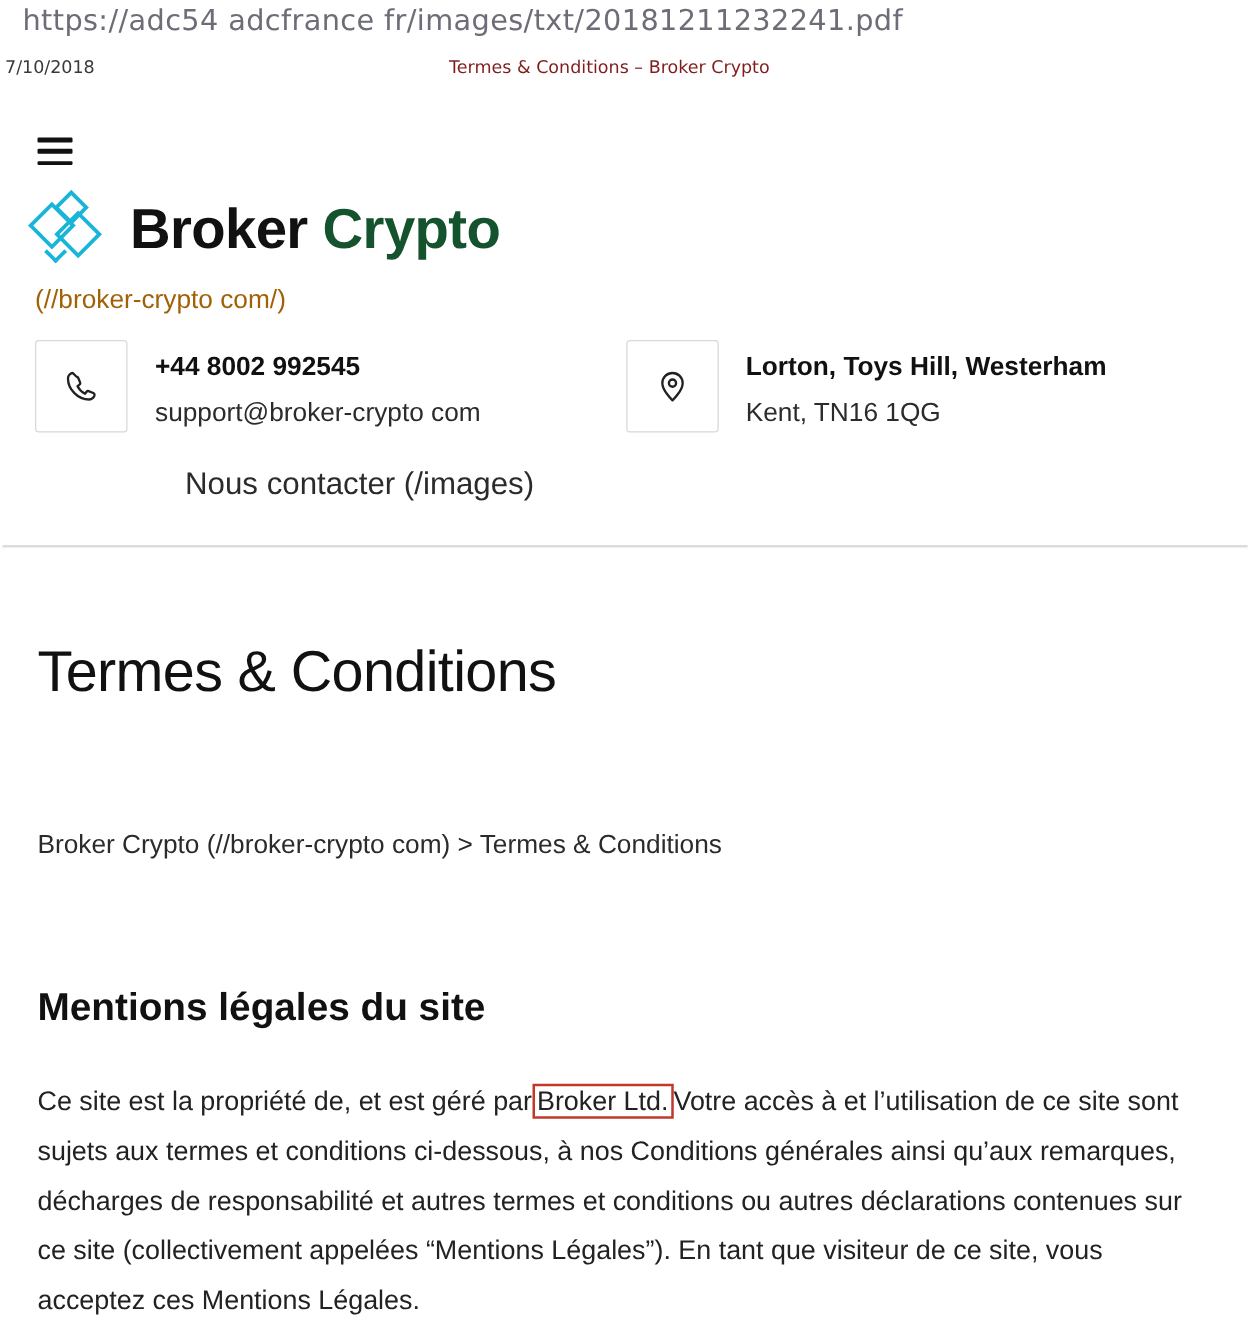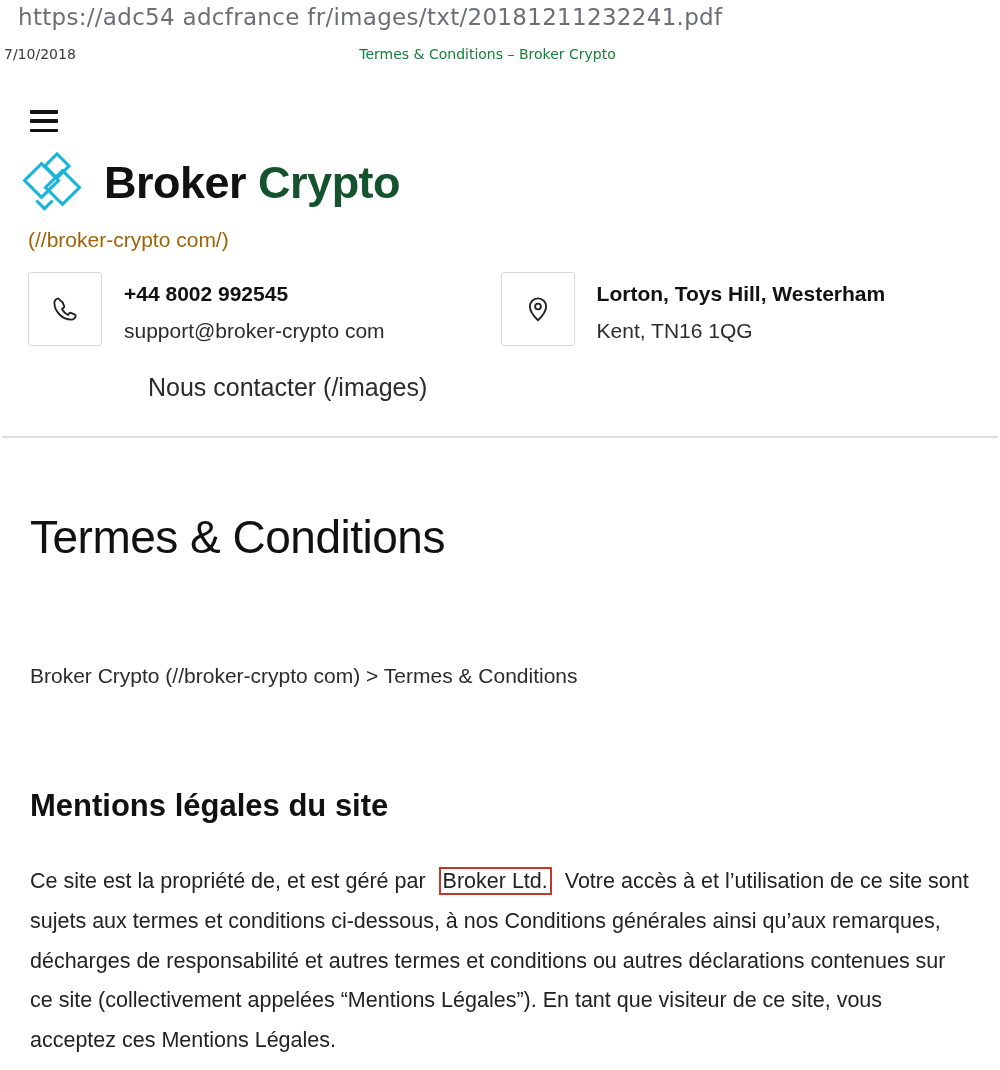--- a/index.html
+++ b/index.html
@@ -51,21 +51,21 @@
     color: #3a3a3a;
     font-family: "DejaVu Sans", sans-serif;
   }
   .print-title {
     position: absolute;
     left: 0;
     top: 0;
     width: 975px;
     text-align: center;
     font-size: 14px;
-    color: #15803d;
+    color: #7f1d1d;
     font-family: "DejaVu Sans", sans-serif;
   }
 
   
   .site-header {
     position: absolute;
     top: 110px;
     left: 0;
     width: 1000px;
   }
@@ -222,21 +222,21 @@
   }
   .body-text {
     margin: 38px 30px 0 30px;
     font-size: 21.5px;
     line-height: 1.85;
     color: #222;
   }
   .highlight {
     border: 2.5px solid #c0392b;
     padding: 0 2px;
-    margin: 0 13px;
+    margin: 0 0;
   }
 </style>
 </head>
 <body>
 
 <div class="page">
 
   <div class="url-line">https://adc54 adcfrance fr/images/txt/20181211232241.pdf</div>
 
   <div class="print-header">

